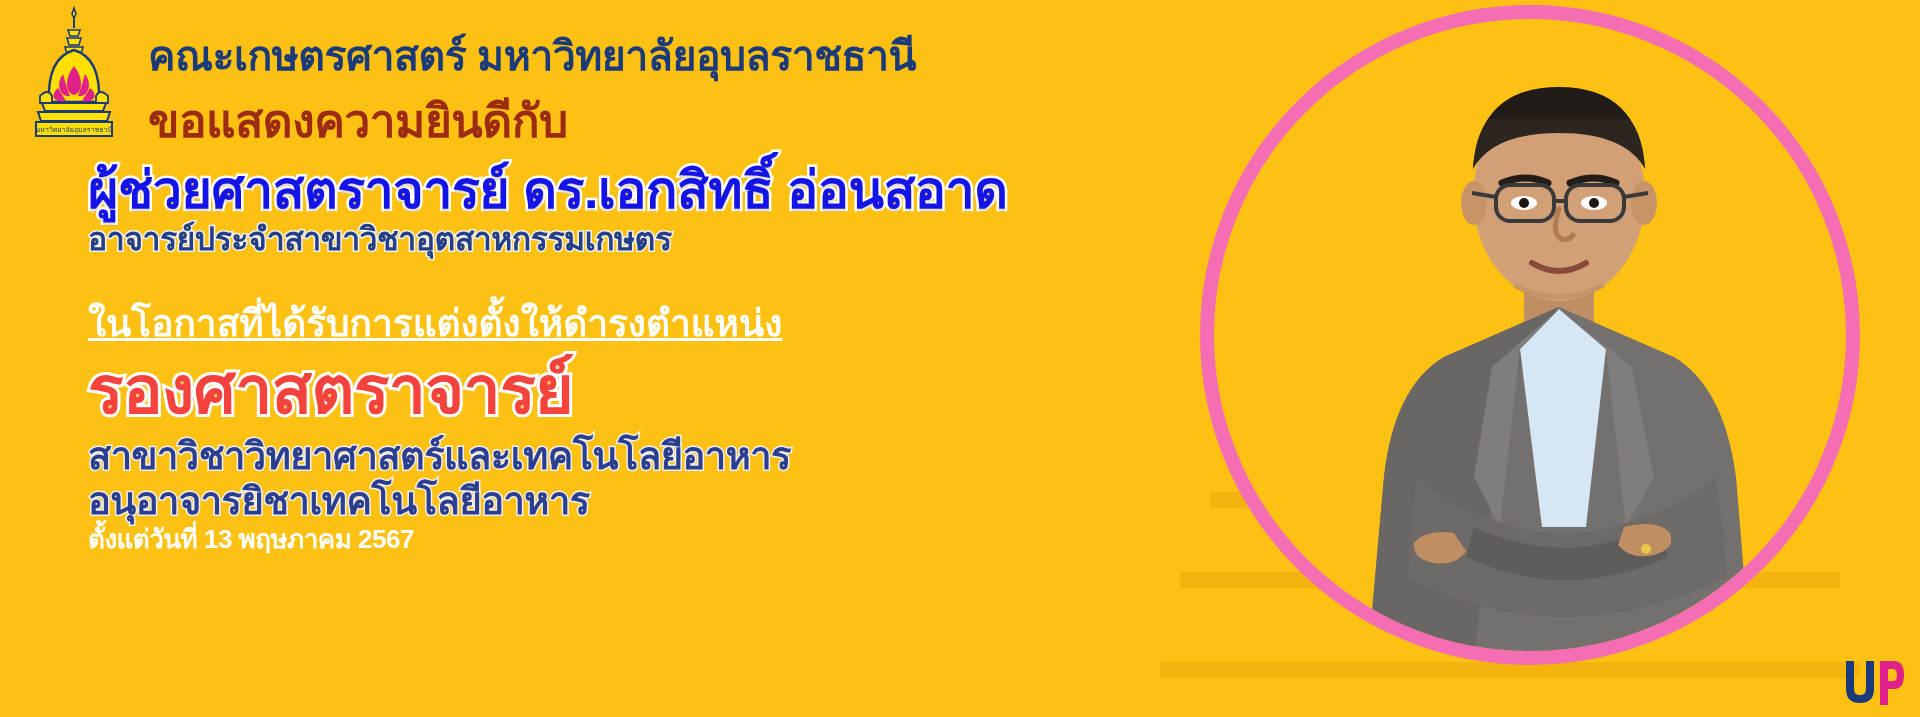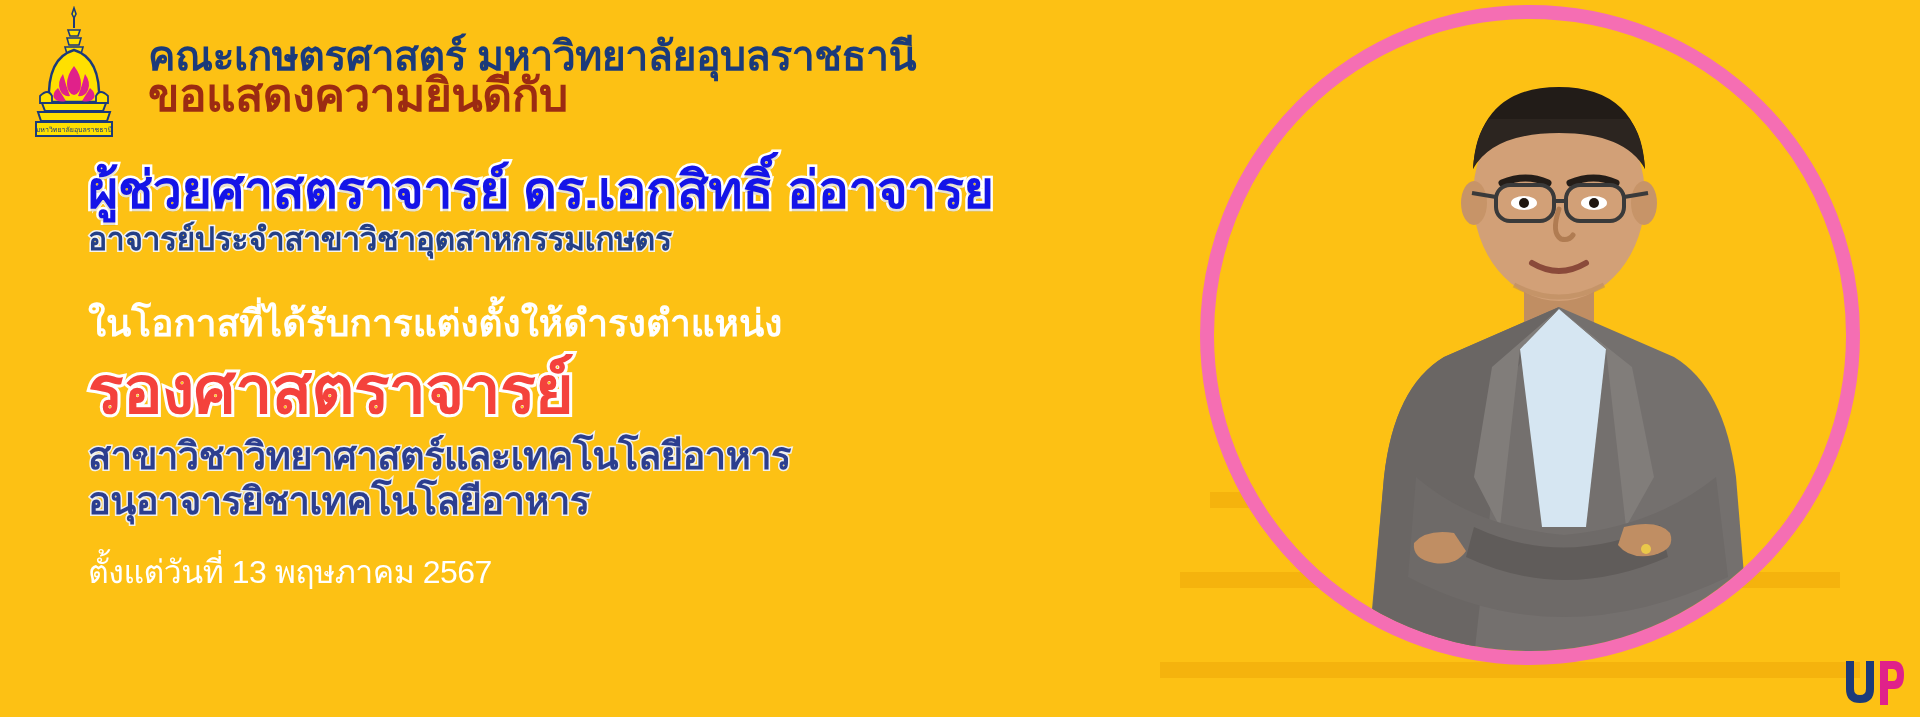--- a/index.html
+++ b/index.html
@@ -53,21 +53,21 @@
   }
 
   .l-faculty {
     left: 148px;
     top: 23px;
     font-size: 41px;
     color: #1B3A7A;
   }
   .l-congrats {
     left: 148px;
-    top: 58px;
+    top: 84px;
     font-size: 46px;
     color: #9C2B12;
   }
   .l-name {
     left: 88px;
     top: 148px;
     font-size: 52px;
     color: #1414E8;
     -webkit-text-stroke: 5px #ffffff;
     paint-order: stroke fill;
@@ -80,20 +80,21 @@
     color: #243F86;
     -webkit-text-stroke: 3px #f3f3f3;
     paint-order: stroke fill;
   }
   .l-occasion {
     left: 88px;
     top: 293px;
     font-size: 37px;
     color: #FFFFFF;
     letter-spacing: 0px;
+    text-decoration: underline;
   }
   .l-rank {
     left: 88px;
     top: 337px;
     font-size: 66px;
     color: #F4423C;
     -webkit-text-stroke: 6px #ffffff;
     paint-order: stroke fill;
   }
   .l-field1 {
@@ -107,23 +108,23 @@
   .l-field2 {
     left: 88px;
     top: 470px;
     font-size: 38px;
     color: #2C3E8F;
     -webkit-text-stroke: 3px #f0f0f0;
     paint-order: stroke fill;
   }
   .l-date {
     left: 88px;
-    top: 546px;
-    font-size: 32px;
-    font-weight: normal;
+    top: 518px;
+    font-size: 26px;
+    font-weight: bold;
     color: #FFFFFF;
   }
 
   
   .photo-wrap {
     position: absolute;
     right: 20px;
     top: 5px;
     width: 700px;
     height: 700px;
@@ -207,21 +208,21 @@
       <path d="M90 90 q-8 -8 -12 0 l0 7 h12 z" fill="#FFE000" stroke="#1B3A7A" stroke-width="1.8"></path>
 
       <rect x="18" y="116" width="76" height="14" fill="#FFE000" stroke="#1B3A7A" stroke-width="2"></rect>
       <text x="56" y="126" font-size="7" font-family="'Liberation Sans', sans-serif" fill="#1B3A7A" text-anchor="middle">มหาวิทยาลัยอุบลราชธานี</text>
     </g>
   </svg>
 
   <div class="text-block">
     <div class="line l-faculty">คณะเกษตรศาสตร์ มหาวิทยาลัยอุบลราชธานี</div>
     <div class="line l-congrats">ขอแสดงความยินดีกับ</div>
-    <div class="line l-name">ผู้ช่วยศาสตราจารย์ ดร.เอกสิทธิ์  อ่อาจารย</div>
+    <div class="line l-name">ผู้ช่วยศาสตราจารย์ ดร.เอกสิทธิ์  อ่อนสอาด</div>
     <div class="line l-dept">อาจารย์ประจำสาขาวิชาอุตสาหกรรมเกษตร</div>
     <div class="line l-occasion">ในโอกาสที่ได้รับการแต่งตั้งให้ดำรงตำแหน่ง</div>
     <div class="line l-field1">สาขาวิชาวิทยาศาสตร์และเทคโนโลยีอาหาร</div>
     <div class="line l-rank">รองศาสตราจารย์</div>
     <div class="line l-field2">อนุอาจารยิชาเทคโนโลยีอาหาร</div>
     <div class="line l-date">ตั้งแต่วันที่ 13 พฤษภาคม 2567</div>
   </div>
 
   <div class="photo-wrap">
     <div class="photo-ring">

